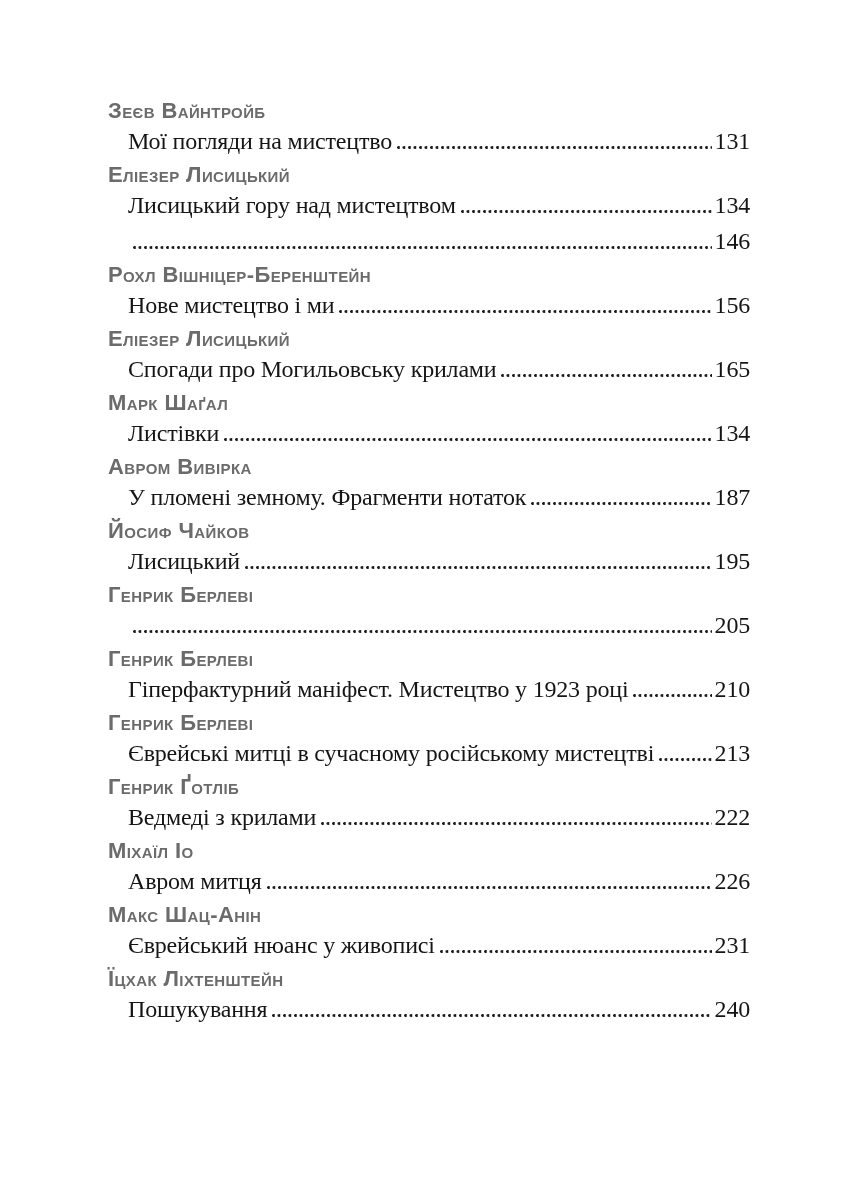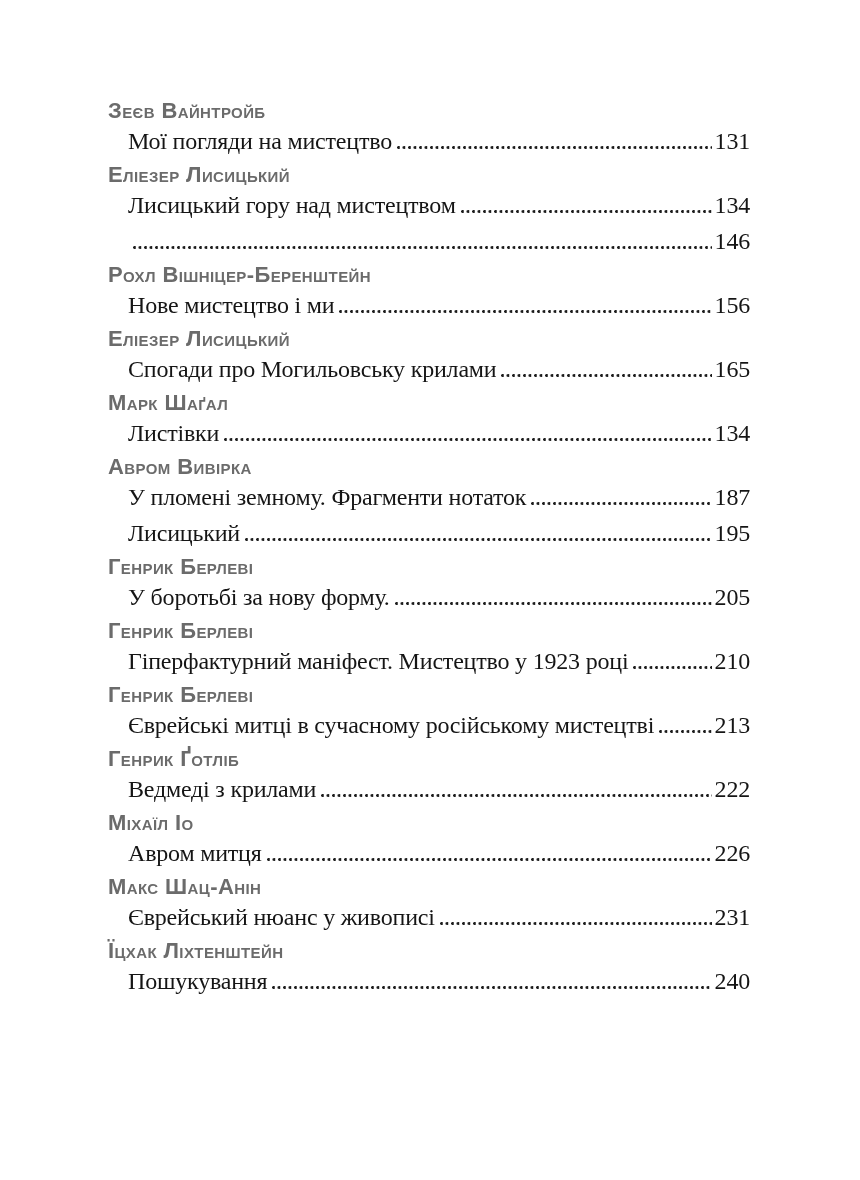--- a/index.html
+++ b/index.html
@@ -117,31 +117,31 @@
   <article class="entry">
     <h3 class="author">Авром Вивірка</h3>
     <div class="title-line">
       <span class="title">У пломені земному. Фрагменти нотаток</span>
       <span class="leader"></span>
       <span class="pagenum">187</span>
     </div>
   </article>
 
   <article class="entry">
+    <h3 class="author">Йосиф Чайков</h3>
     <div class="title-line">
       <span class="title">Лисицький</span>
       <span class="leader"></span>
       <span class="pagenum">195</span>
     </div>
   </article>
 
   <article class="entry">
     <h3 class="author">Генрик Берлеві</h3>
     <div class="title-line">
-      <span class="title">У боротьбі за нову форму.</span>
       <span class="leader"></span>
       <span class="pagenum">205</span>
     </div>
   </article>
 
   <article class="entry">
     <h3 class="author">Генрик Берлеві</h3>
     <div class="title-line">
       <span class="title">Гіперфактурний маніфест. Мистецтво у 1923 році</span>
       <span class="leader"></span>

